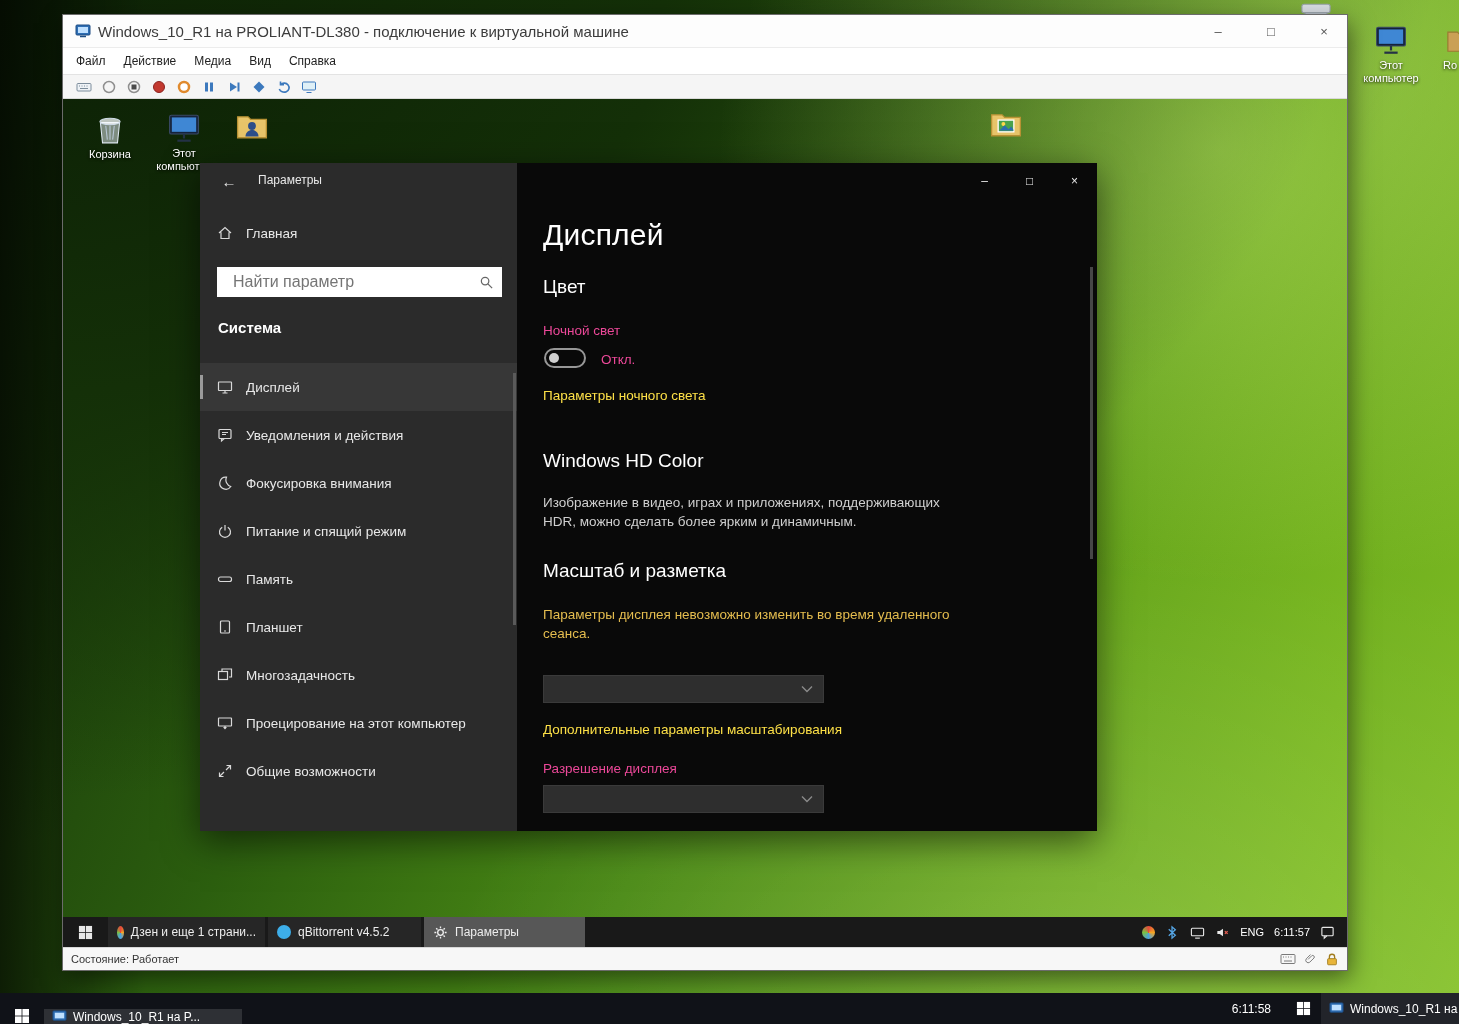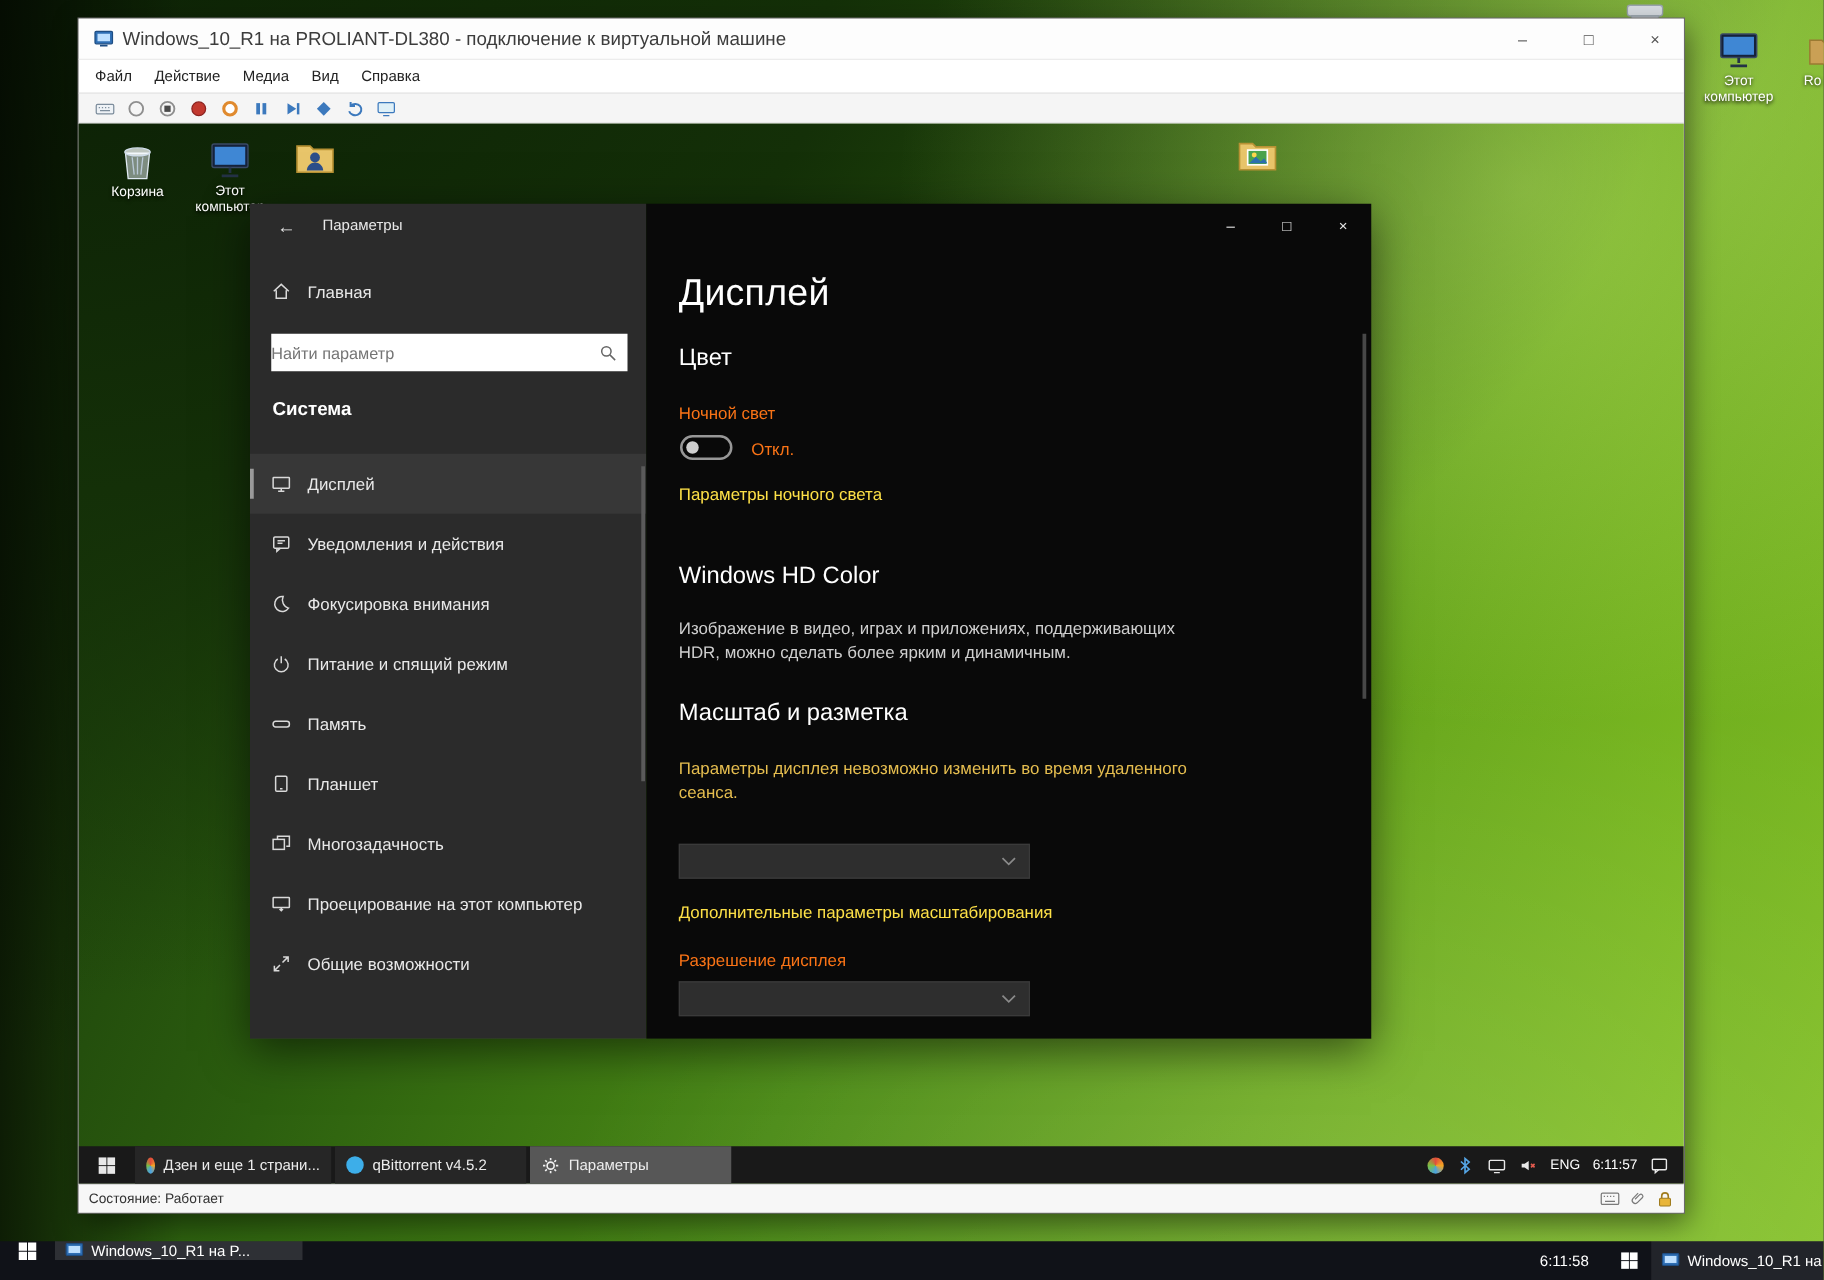--- a/index.html
+++ b/index.html
@@ -30,52 +30,52 @@
   
   #settings{position:absolute;left:137px;top:64px;width:897px;height:668px;z-index:5;box-shadow:0 10px 34px rgba(0,0,0,.55)}
   #s-sidebar{position:absolute;left:0;top:0;width:317px;height:100%;background:#2b2b2b}
   #s-content{position:absolute;left:317px;top:0;width:580px;height:100%;background:#090909}
   #s-back{position:absolute;left:12px;top:4px;width:34px;height:28px;color:#e8e8e8;font-size:15px;display:flex;align-items:center;justify-content:center}
   #s-title{position:absolute;left:58px;top:10px;font-size:12px;color:#e8e8e8}
   #s-controls{position:absolute;right:0;top:0;display:flex}
   #s-controls .winbtn{color:#e8e8e8;height:36px;width:45px;font-size:12px}
   .srow{position:absolute;display:flex;align-items:center;gap:13px;color:#e8e8e8;font-size:13.5px}
   #s-search{position:absolute;left:17px;top:104px;width:285px;height:30px;background:#fff;display:flex;align-items:center}
-  #s-search input{flex:1;border:none;outline:none;font-size:13px;color:#333;padding:0 0;font-family:inherit;background:transparent}
+  #s-search input{flex:1;border:none;outline:none;font-size:16px;color:#333;padding:0 16px;font-family:inherit;background:transparent}
   #s-section{position:absolute;left:18px;top:156px;font-size:15px;font-weight:700;color:#fff}
   #s-nav{position:absolute;left:0;top:200px;right:0}
   .nav-item{position:relative;height:48px;display:flex;align-items:center;padding-left:17px;gap:13px;color:#e8e8e8;font-size:13.5px}
   .nav-item.selected{background:#373737}
   .nav-item .accent{display:none}
   .nav-item.selected .accent{display:block;position:absolute;left:0;top:12px;width:3px;height:24px;background:#9a9a9a}
   .nav-ico{width:16px;height:16px;display:inline-flex;flex:0 0 16px}
   .sscroll{position:absolute;background:#5a5a5a;width:3px}
   
-  .c-abs{position:absolute;color:#f97316}
+  .c-abs{position:absolute;color:#ec4899}
   #c-title{font-size:30px;font-weight:300;letter-spacing:.2px;color:#fff}
   .c-h2{font-size:19px;font-weight:400;color:#fff}
   .c-body{font-size:13.5px;line-height:18.5px}
   .c-dim{color:#fde047}
   .c-warn{color:#e5bd4f}
   .toggle{position:absolute;width:42px;height:20px;border:2px solid #979797;border-radius:11px;background:transparent}
   .toggle .knob{position:absolute;left:3px;top:3px;width:10px;height:10px;border-radius:50%;background:#cfcfcf}
   .dropdown{position:absolute;width:281px;height:28px;background:#2e2e2e;border:1px solid #3a3a3a;display:flex;align-items:center;justify-content:flex-end;padding-right:10px}
   
   #vm-taskbar{position:absolute;left:0;right:0;bottom:0;height:30px;background:#191919;display:flex;align-items:stretch;z-index:10}
   #vm-start{width:45px;display:flex;align-items:center;justify-content:center}
   .task{display:flex;align-items:center;gap:7px;padding:0 9px;font-size:12px;color:#ededed;background:#262626;margin-right:3px;white-space:nowrap;overflow:hidden}
   .task.active{background:#575757}
   #vm-tray{margin-left:auto;display:flex;align-items:center;gap:10px;padding-right:12px;color:#fff;font-size:11px}
   .tray-ico{width:15px;height:15px;display:inline-flex}
   .dot-multi{width:13px;height:13px;border-radius:50%;background:conic-gradient(#e34b3c,#f5a623,#4aa3e0,#7bc043,#e34b3c)}
   
   #vm-status{position:absolute;left:0;right:0;bottom:0;height:23px;background:#f7f7f7;border-top:1px solid #d8d8d8;display:flex;align-items:center;font-size:11px;color:#333;padding:0 8px}
   #vm-status .right{margin-left:auto;display:flex;align-items:center;gap:8px}
   
-  #host-taskbar{position:absolute;left:0;right:0;bottom:0;height:31px;background:#101218;z-index:6;display:flex;align-items:flex-start;color:#fff}
+  #host-taskbar{position:absolute;left:0;right:0;bottom:0;height:31px;background:#101218;z-index:6;display:flex;align-items:flex-end;color:#fff}
   .h-start{width:44px;display:flex;align-items:center;justify-content:center}
   .chip{display:flex;align-items:center;gap:6px;background:rgba(255,255,255,.13);padding:0 8px;font-size:12px;white-space:nowrap;overflow:hidden}
   #h-right{position:absolute;right:0;top:0;bottom:0;display:flex;align-items:stretch}
   #h-time{display:flex;align-items:center;font-size:12px;padding:0 14px}
   svg{display:block}
 </style>
 </head>
 <body>
 
 <div id="host-desktop" class="green-bg">

